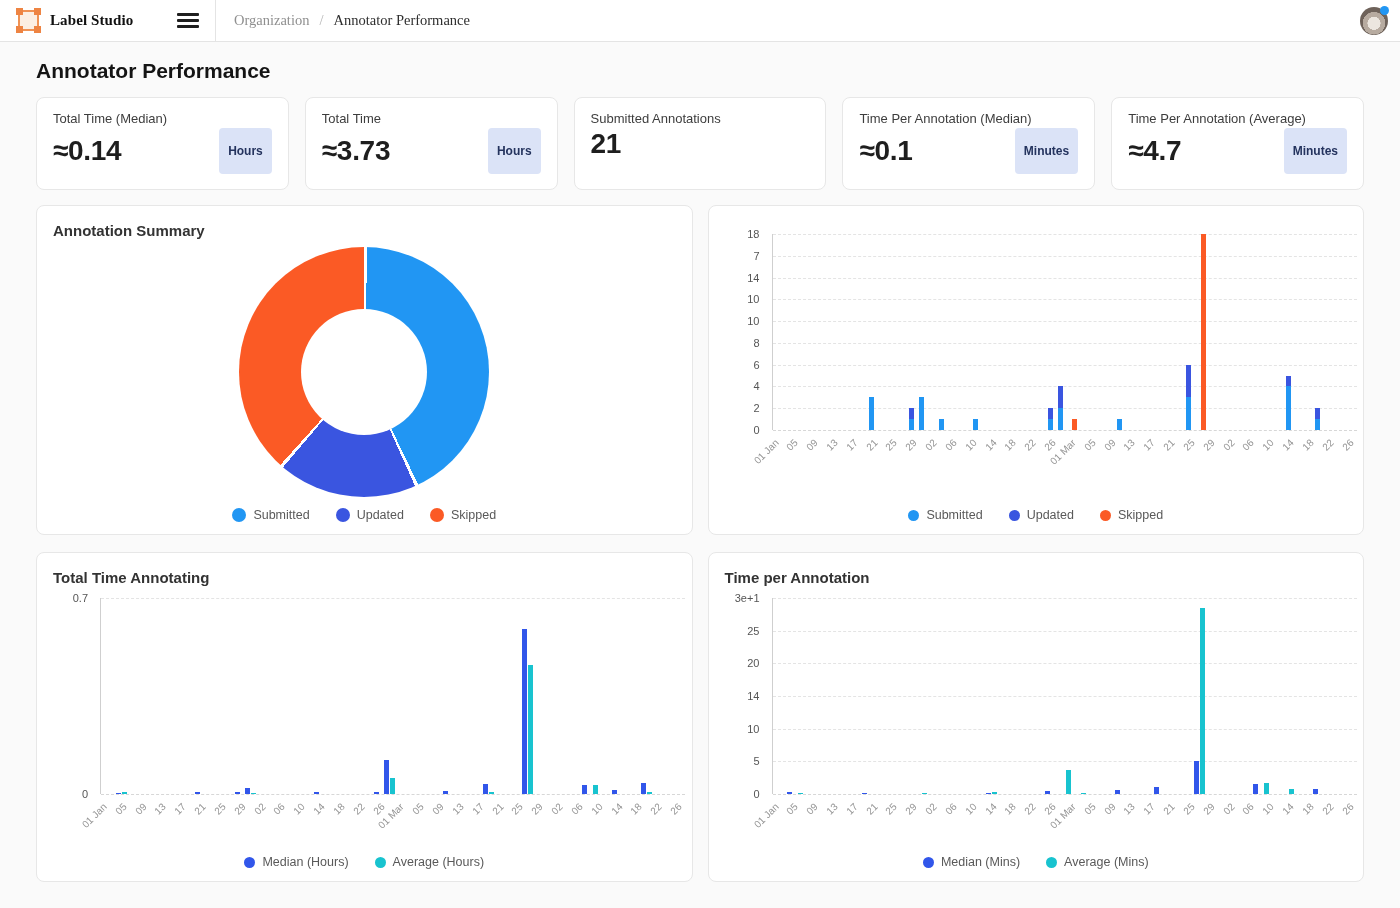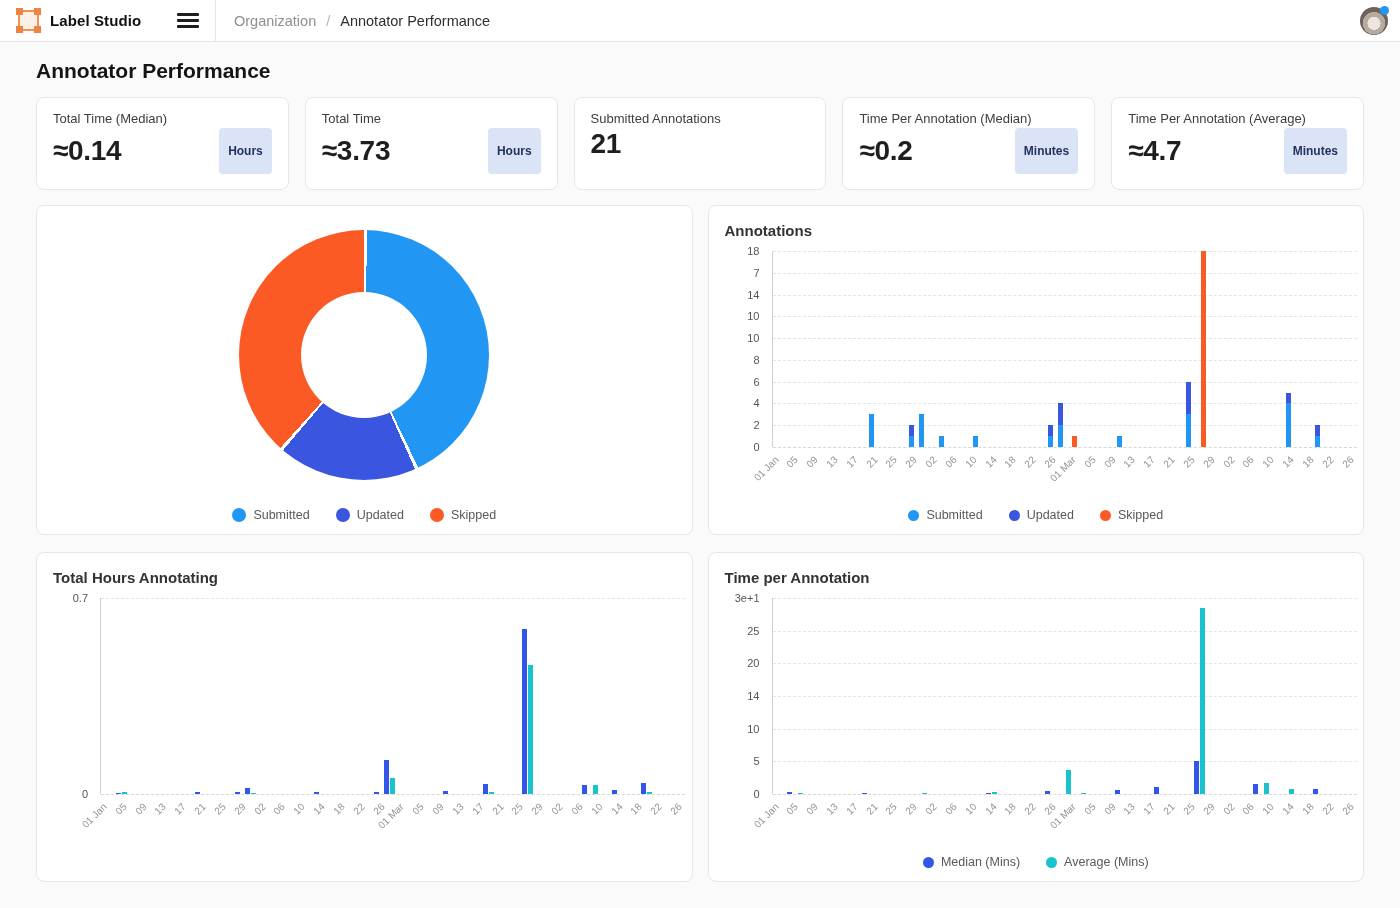--- a/index.html
+++ b/index.html
@@ -2,21 +2,21 @@
 <html><head>
 <meta charset="utf-8">
 <style>
   * { box-sizing: border-box; margin: 0; padding: 0; }
   html,body { width:1400px; height:908px; }
   body {
     font-family: "Liberation Sans", "DejaVu Sans", sans-serif;
     background:#fafafa; color:#1a1a1a; overflow:hidden;
   }
   
-  .topbar { height:42px; background:#fff; border-bottom:1px solid #e4e4e4; display:flex; align-items:center; }
+  .topbar { height:42px; background:#fff; border-bottom:1px solid #e4e4e4; display:flex; align-items:center;font-family:Liberation Serif, serif; }
   .brand-zone { width:215px; display:flex; align-items:center; padding-left:18px; height:100%; }
   .logo { width:21px; height:21px; position:relative; background:#fcefe3; border:2px solid #f09254; flex:0 0 auto; }
   .logo i { position:absolute; width:7px; height:7px; background:#ee8443; }
   .logo i:nth-child(1){ left:-4px; top:-4px; } .logo i:nth-child(2){ right:-4px; top:-4px; }
   .logo i:nth-child(3){ left:-4px; bottom:-4px; } .logo i:nth-child(4){ right:-4px; bottom:-4px; }
   .brand-name { font-size:15px; font-weight:700; margin-left:11px; color:#111; letter-spacing:.1px; }
   .hamburger { margin-left:auto; margin-right:16px; width:22px; height:15px; display:flex; flex-direction:column; justify-content:space-between; cursor:pointer; }
   .hamburger b { height:3px; background:#1f1f1f; border-radius:1px; }
   .crumbs { display:flex; align-items:center; gap:10px; padding-left:18px; font-size:14.5px; border-left:1px solid #e4e4e4; height:100%; }
   .crumb-root { color:#8f8f8f; cursor:pointer; }
@@ -105,36 +105,37 @@
       </section>
       <section class="stat-card">
         <div class="stat-label">Submitted Annotations</div>
         <div class="stat-row">
           <div class="stat-value">21</div>
         </div>
       </section>
       <section class="stat-card">
         <div class="stat-label">Time Per Annotation (Median)</div>
         <div class="stat-row">
-          <div class="stat-value">≈0.2</div>
+          <div class="stat-value">≈0.1</div>
           <span class="stat-badge">Minutes</span>
         </div>
       </section>
       <section class="stat-card">
         <div class="stat-label">Time Per Annotation (Average)</div>
         <div class="stat-row">
           <div class="stat-value">≈4.7</div>
           <span class="stat-badge">Minutes</span>
         </div>
       </section>
     </div>
 
   <div class="charts">
 
     <section class="chart-card">
+      <h2 class="chart-title">Annotation Summary</h2>
       <div class="donut-wrap">
         <div class="donut" id="donut" style="background: conic-gradient(rgb(255, 255, 255) 0deg, rgb(255, 255, 255) 1.6deg, rgb(33, 150, 243) 1.6deg, rgb(33, 150, 243) 154.286deg, rgb(255, 255, 255) 154.286deg, rgb(255, 255, 255) 155.886deg, rgb(58, 85, 224) 155.886deg, rgb(58, 85, 224) 220.408deg, rgb(255, 255, 255) 220.408deg, rgb(255, 255, 255) 222.008deg, rgb(251, 90, 37) 222.008deg, rgb(251, 90, 37) 360deg);"></div>
         <div class="donut-hole"></div>
       </div>
       <div class="legend big" id="donut-legend">
           <div class="legend-item">
             <span class="legend-dot" style="background: rgb(33, 150, 243);"></span>
             <span>Submitted</span>
           </div>
           <div class="legend-item">
@@ -142,21 +143,20 @@
             <span>Updated</span>
           </div>
           <div class="legend-item">
             <span class="legend-dot" style="background: rgb(251, 90, 37);"></span>
             <span>Skipped</span>
           </div>
         </div>
     </section>
 
     <section class="chart-card bar-card">
-      <h2 class="chart-title">Annotations</h2>
       <div class="chart-wrap">
         <div class="ylab">
             <div class="ytick" style="top: 0px;">18</div>
             <div class="ytick" style="top: 21.7778px;">7</div>
             <div class="ytick" style="top: 43.5556px;">14</div>
             <div class="ytick" style="top: 65.3333px;">10</div>
             <div class="ytick" style="top: 87.1111px;">10</div>
             <div class="ytick" style="top: 108.889px;">8</div>
             <div class="ytick" style="top: 130.667px;">6</div>
             <div class="ytick" style="top: 152.444px;">4</div>
@@ -235,21 +235,21 @@
             <span>Updated</span>
           </div>
           <div class="legend-item">
             <span class="legend-dot" style="background: rgb(251, 90, 37);"></span>
             <span>Skipped</span>
           </div>
         </div>
     </section>
 
     <section class="chart-card bar-card">
-      <h2 class="chart-title">Total Hours Annotating</h2>
+      <h2 class="chart-title">Total Time Annotating</h2>
       <div class="chart-wrap">
         <div class="ylab">
             <div class="ytick" style="top: 0px;">0.7</div>
             <div class="ytick" style="top: 196px;">0</div>
           </div>
         <div class="plot">
             <div class="grid" style="top: 0px;"></div>
             <div class="grid zero" style="top: 196px;"></div>
             <div class="xtick" style="left: 0px;">01 Jan</div>
             <div class="xtick" style="left: 19.8305px;">05</div>
@@ -296,20 +296,30 @@
             <div class="bar" style="left: 540.339px; width: 5px; bottom: 0px; height: 10.64px; position: absolute; background: rgb(49, 86, 234);"></div>
             <div class="bar" style="left: 20.8305px; width: 5px; bottom: 0px; height: 2.24px; position: absolute; background: rgb(24, 195, 207);"></div>
             <div class="bar" style="left: 149.729px; width: 5px; bottom: 0px; height: 1.12px; position: absolute; background: rgb(24, 195, 207);"></div>
             <div class="bar" style="left: 288.542px; width: 5px; bottom: 0px; height: 16.24px; position: absolute; background: rgb(24, 195, 207);"></div>
             <div class="bar" style="left: 387.695px; width: 5px; bottom: 0px; height: 2.24px; position: absolute; background: rgb(24, 195, 207);"></div>
             <div class="bar" style="left: 427.356px; width: 5px; bottom: 0px; height: 128.8px; position: absolute; background: rgb(24, 195, 207);"></div>
             <div class="bar" style="left: 491.805px; width: 5px; bottom: 0px; height: 8.96px; position: absolute; background: rgb(24, 195, 207);"></div>
             <div class="bar" style="left: 546.339px; width: 5px; bottom: 0px; height: 2.24px; position: absolute; background: rgb(24, 195, 207);"></div>
           </div>
       </div>
+      <div class="legend">
+          <div class="legend-item">
+            <span class="legend-dot" style="background: rgb(49, 86, 234);"></span>
+            <span>Median (Hours)</span>
+          </div>
+          <div class="legend-item">
+            <span class="legend-dot" style="background: rgb(24, 195, 207);"></span>
+            <span>Average (Hours)</span>
+          </div>
+        </div>
     </section>
 
     <section class="chart-card bar-card">
       <h2 class="chart-title">Time per Annotation</h2>
       <div class="chart-wrap">
         <div class="ylab">
             <div class="ytick" style="top: 0px;">3e+1</div>
             <div class="ytick" style="top: 32.6667px;">25</div>
             <div class="ytick" style="top: 65.3333px;">20</div>
             <div class="ytick" style="top: 98px;">14</div>

